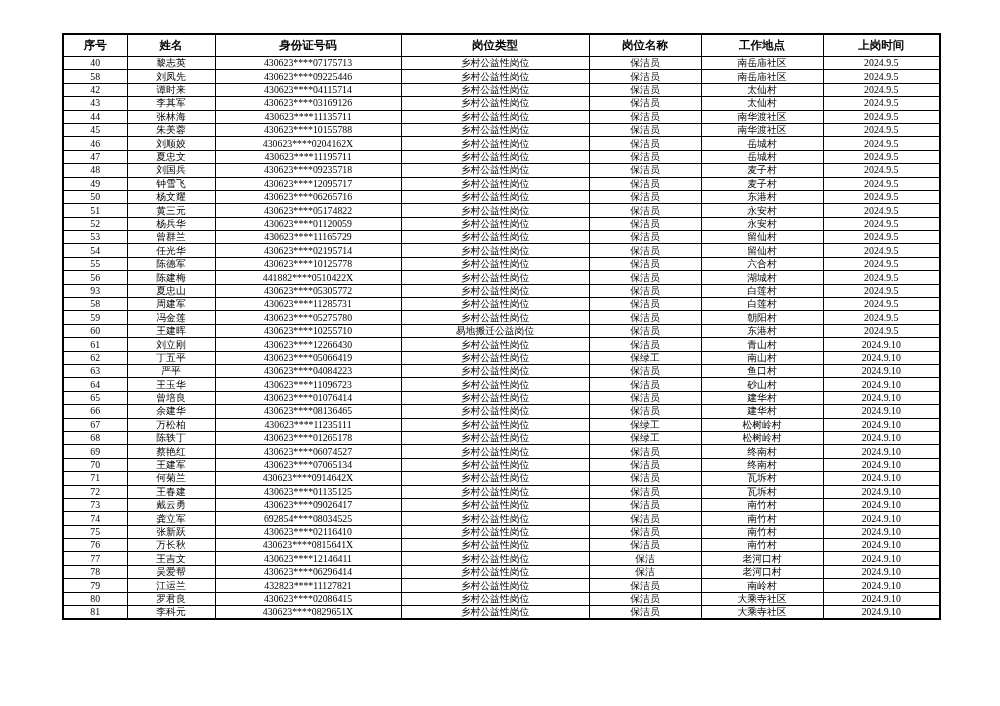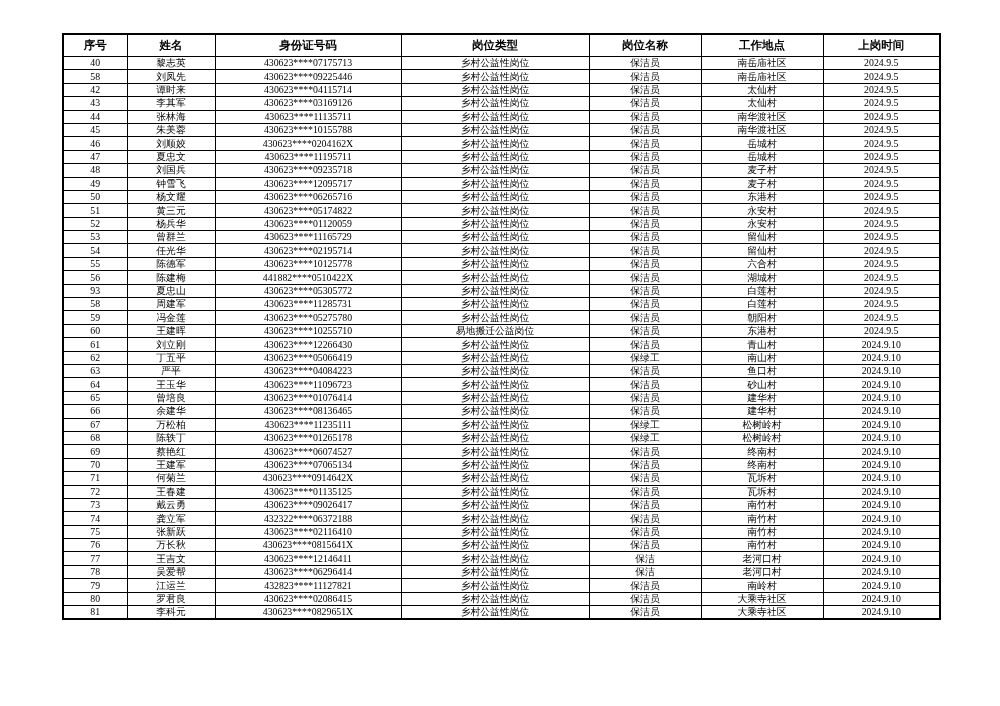--- a/index.html
+++ b/index.html
@@ -381,21 +381,21 @@
           <td>戴云勇</td>
           <td>430623****09026417</td>
           <td>乡村公益性岗位</td>
           <td>保洁员</td>
           <td>南竹村</td>
           <td>2024.9.10</td>
         </tr>
         <tr>
           <td>74</td>
           <td>龚立军</td>
-          <td>432322****06372188</td>
+          <td>692854****08034525</td>
           <td>乡村公益性岗位</td>
           <td>保洁员</td>
           <td>南竹村</td>
           <td>2024.9.10</td>
         </tr>
         <tr>
           <td>75</td>
           <td>张新跃</td>
           <td>430623****02116410</td>
           <td>乡村公益性岗位</td>

